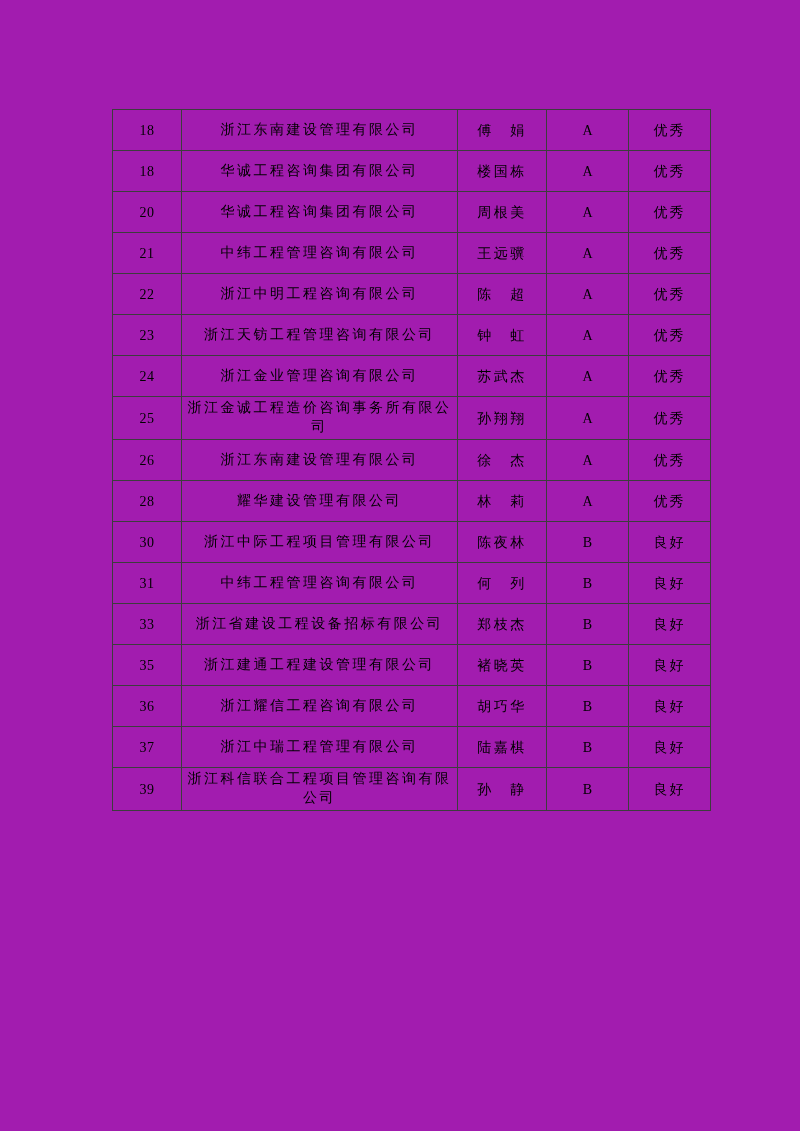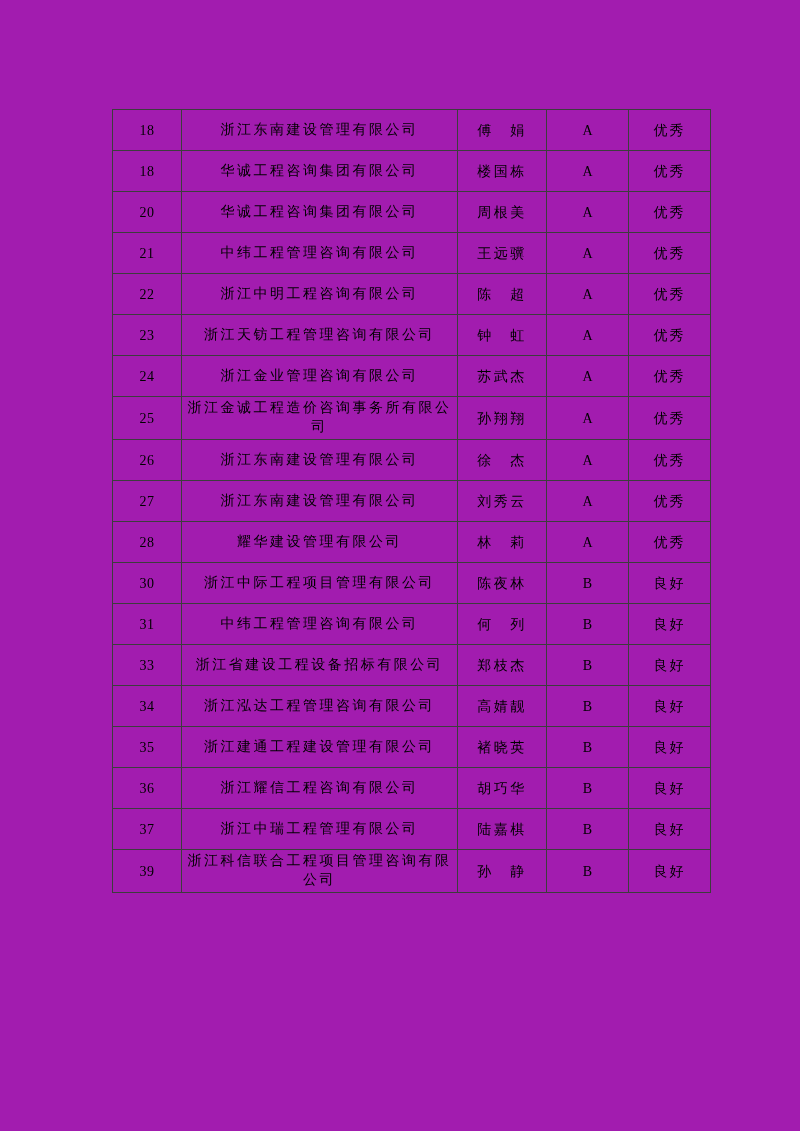--- a/index.html
+++ b/index.html
@@ -129,27 +129,20 @@
           <td class="c-rating">优秀</td>
         </tr>
         <tr>
           <td class="c-no">26</td>
           <td class="c-company">浙江东南建设管理有限公司</td>
           <td class="c-name">徐　杰</td>
           <td class="c-grade">A</td>
           <td class="c-rating">优秀</td>
         </tr>
         <tr>
-          <td class="c-no">27</td>
-          <td class="c-company">浙江东南建设管理有限公司</td>
-          <td class="c-name">刘秀云</td>
-          <td class="c-grade">A</td>
-          <td class="c-rating">优秀</td>
-        </tr>
-        <tr>
           <td class="c-no">28</td>
           <td class="c-company">耀华建设管理有限公司</td>
           <td class="c-name">林　莉</td>
           <td class="c-grade">A</td>
           <td class="c-rating">优秀</td>
         </tr>
         <tr>
           <td class="c-no">30</td>
           <td class="c-company">浙江中际工程项目管理有限公司</td>
           <td class="c-name">陈夜林</td>
@@ -160,27 +153,20 @@
           <td class="c-no">31</td>
           <td class="c-company">中纬工程管理咨询有限公司</td>
           <td class="c-name">何　列</td>
           <td class="c-grade">B</td>
           <td class="c-rating">良好</td>
         </tr>
         <tr>
           <td class="c-no">33</td>
           <td class="c-company">浙江省建设工程设备招标有限公司</td>
           <td class="c-name">郑枝杰</td>
-          <td class="c-grade">B</td>
-          <td class="c-rating">良好</td>
-        </tr>
-        <tr>
-          <td class="c-no">34</td>
-          <td class="c-company">浙江泓达工程管理咨询有限公司</td>
-          <td class="c-name">高婧靓</td>
           <td class="c-grade">B</td>
           <td class="c-rating">良好</td>
         </tr>
         <tr>
           <td class="c-no">35</td>
           <td class="c-company">浙江建通工程建设管理有限公司</td>
           <td class="c-name">褚晓英</td>
           <td class="c-grade">B</td>
           <td class="c-rating">良好</td>
         </tr>

